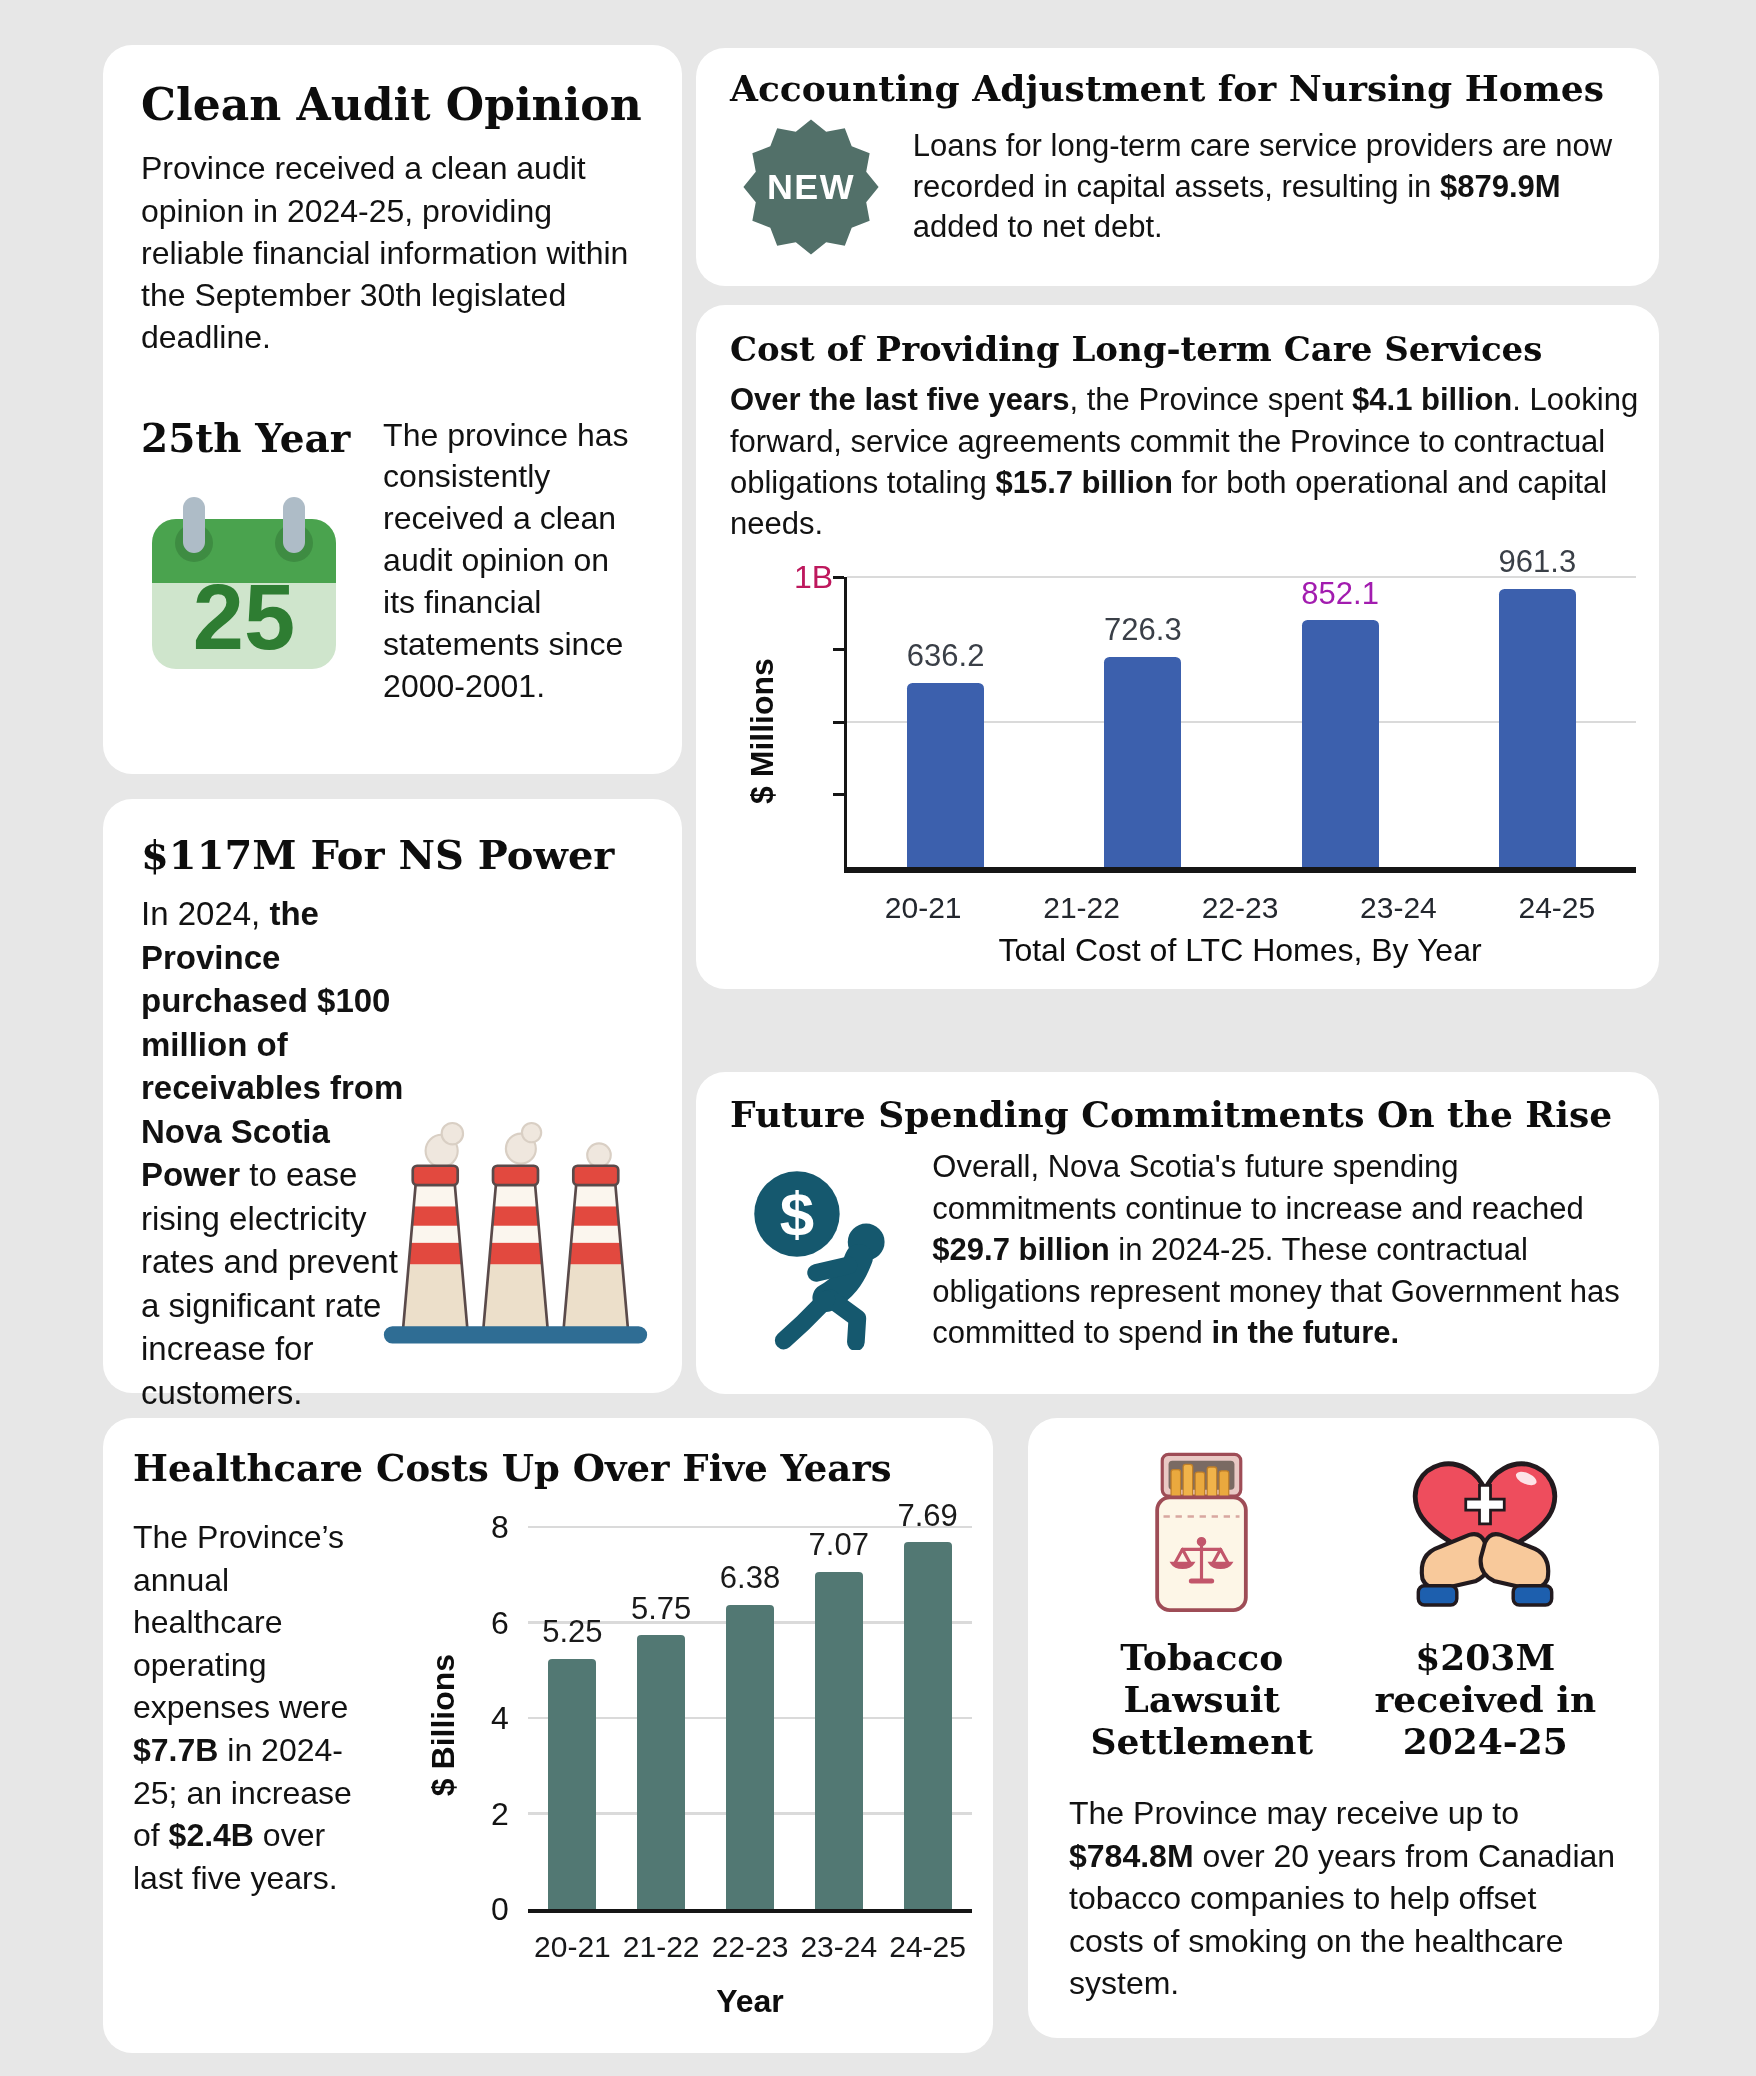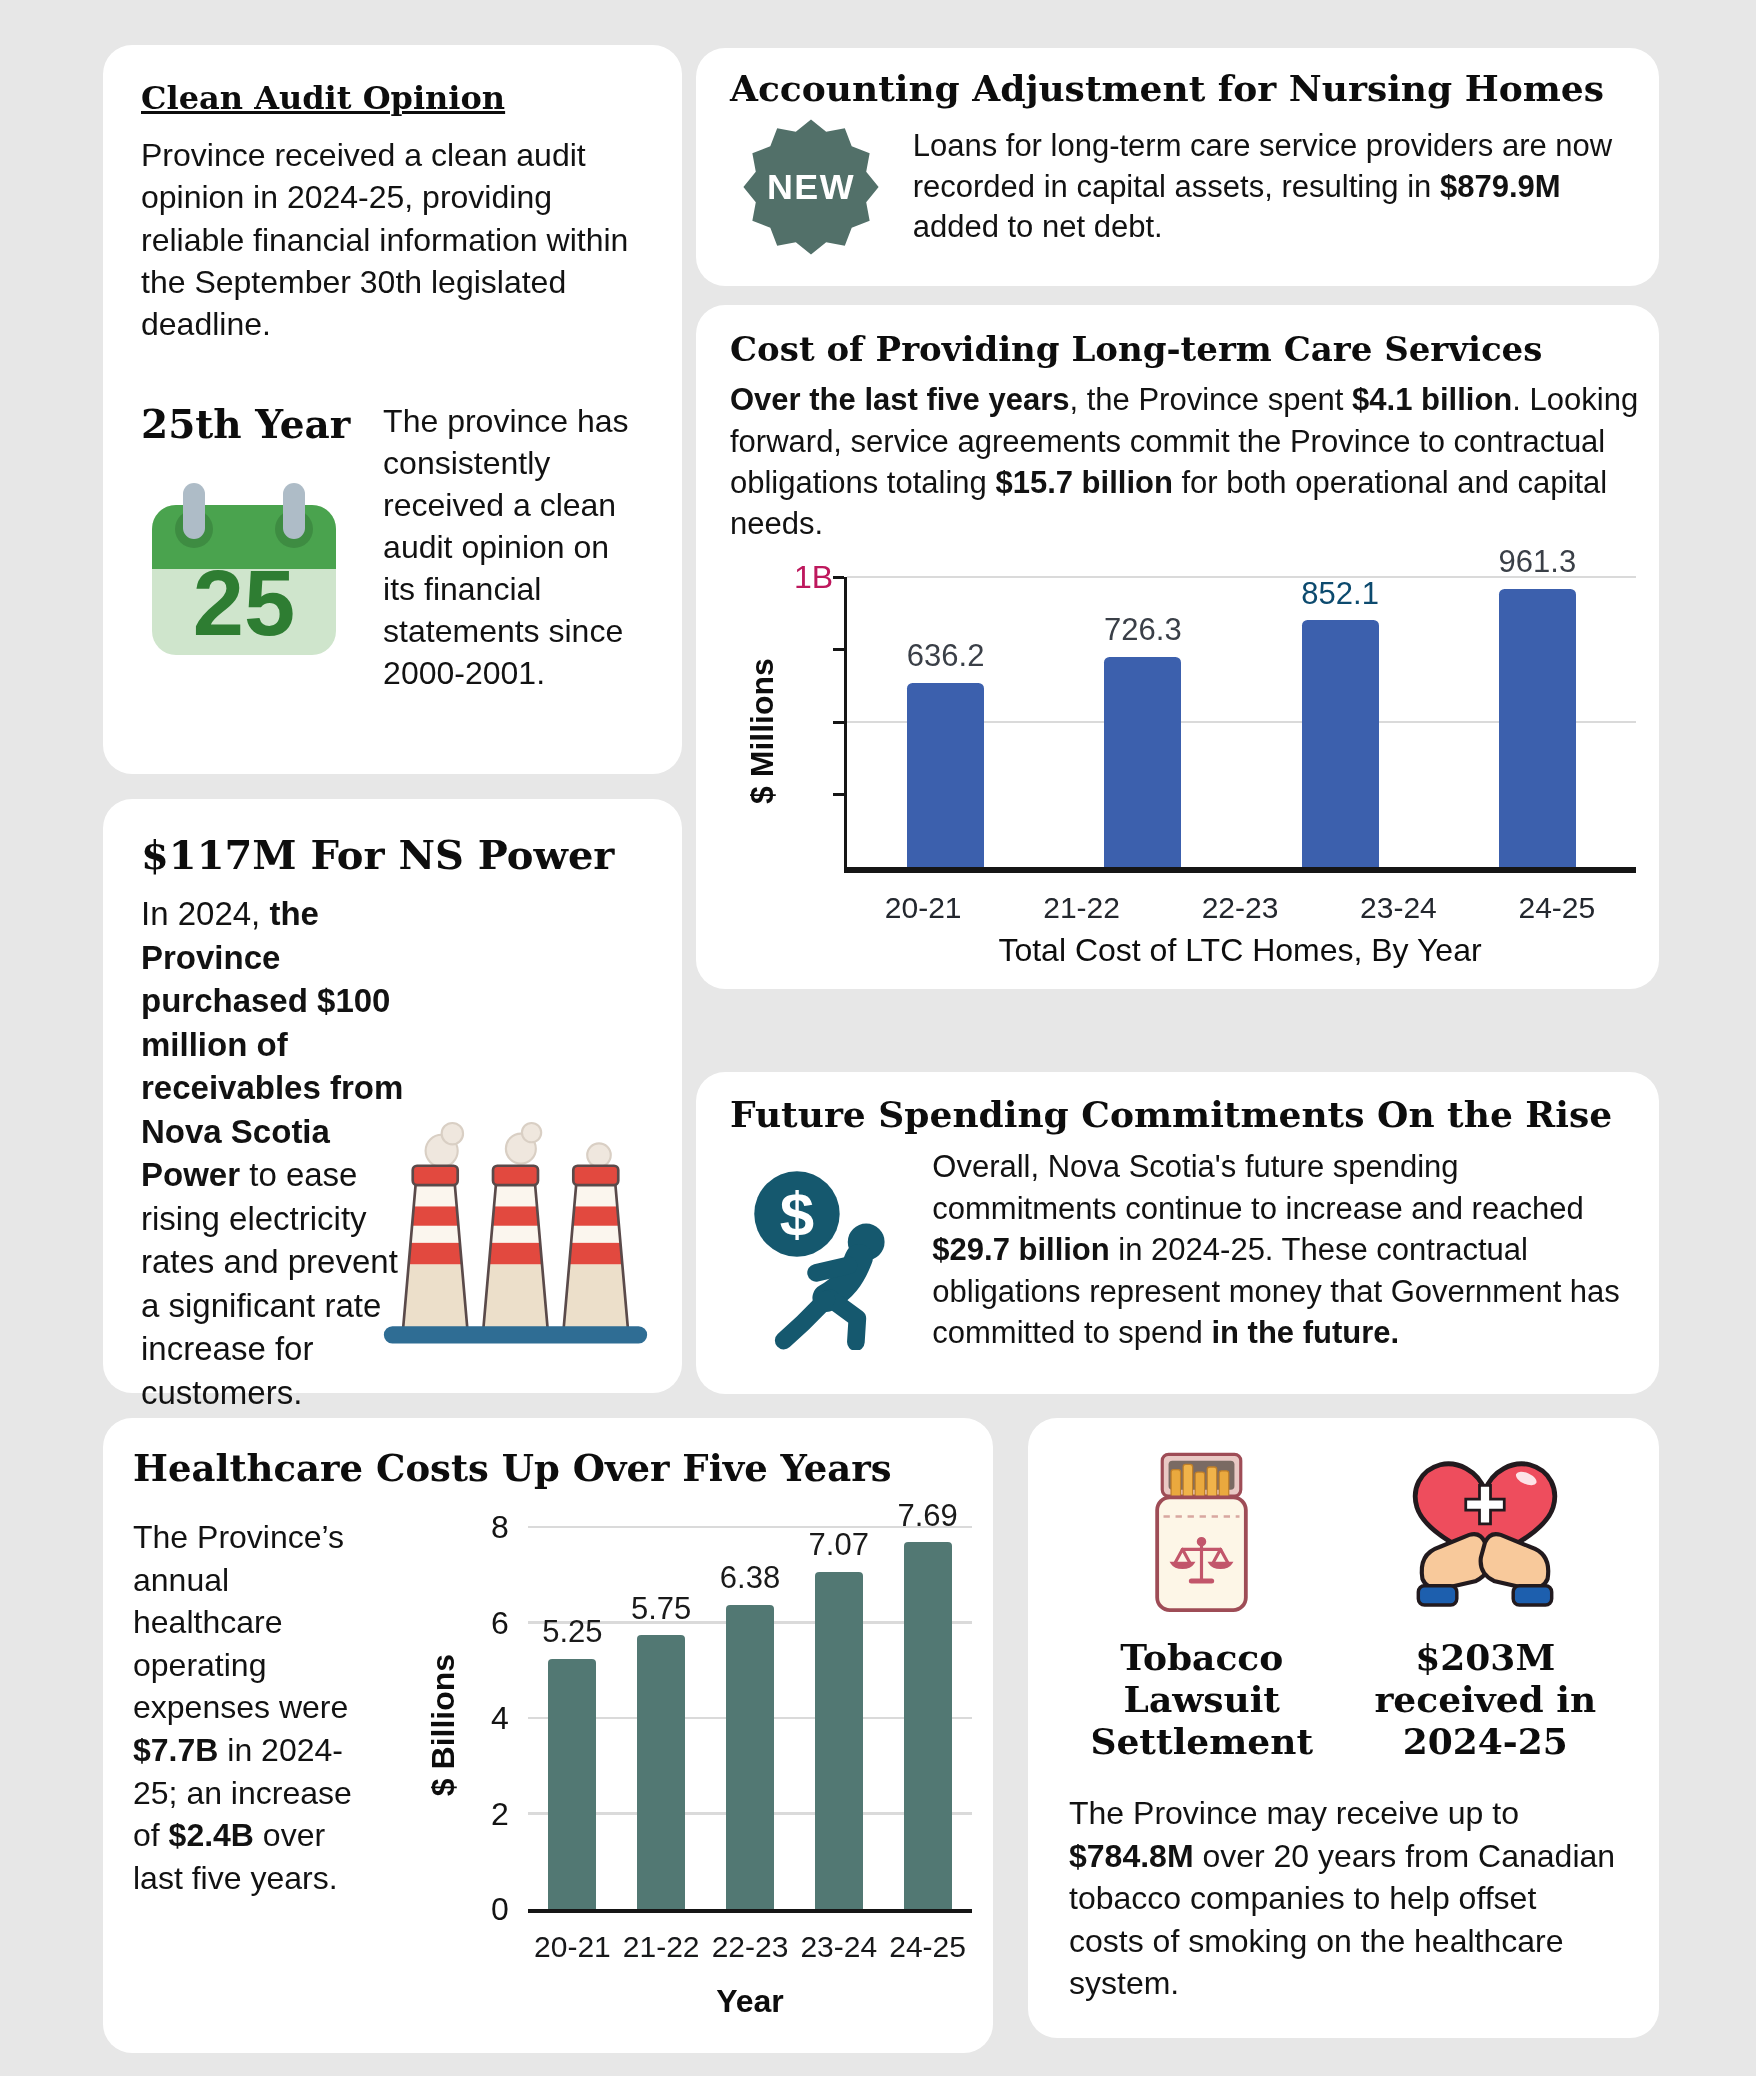--- a/index.html
+++ b/index.html
@@ -22,21 +22,21 @@
   
   #card-clean    { left:103px;  top:45px;   width:579px;  height:729px; padding:36px 38px; }
   #card-account  { left:696px; top:48px;   width:963px; height:238px;  padding:20.7px 34px; }
   #card-ltc      { left:696px; top:305px;  width:963px; height:684px; padding:26px 20px 26px 34px; }
   #card-nspower  { left:103px;  top:799px; width:579px;  height:594px;  padding:34px 38px; }
   #card-future   { left:696px; top:1072px; width:963px; height:322px;  padding:23.4px 34px; }
   #card-health   { left:103px;  top:1418px; width:890px; height:635px;  padding:30px 30px; }
   #card-tobacco  { left:1028px; top:1418px; width:631px;  height:620px;  padding:29px 41px; }
 
   
-  #card-clean .title { font-size:32px; line-height:1.1;text-decoration:underline; }
+  #card-clean .title { font-size:44px; line-height:1.1; }
   #card-clean .body  { margin-top:18px; font-size:32px; line-height:1.32; }
   #card-clean .row   { display:flex; margin-top:56px; }
   #card-clean .left  { width:238px; flex:none; }
   #card-clean .subhead { font-size:39px; }
   #card-clean .cal   { margin-top:29px; margin-left:2.8px; }
   #card-clean .side  { flex:1; font-size:32px; line-height:1.31; padding-left:4.1px; }
 
   
   #card-account .title { font-size:36px; line-height:1.1; white-space:nowrap; }
   #card-account .acct-row { display:flex; align-items:center; margin-top:9.6px; }
@@ -163,21 +163,21 @@
           <div class="slot">
             <div class="bar" style="height: 63.62%; background: rgb(60, 96, 173);"></div>
             <div class="bar-value" style="bottom: calc(63.62% + 8.3px); color: rgb(58, 63, 71);">636.2</div>
           </div>
           <div class="slot">
             <div class="bar" style="height: 72.63%; background: rgb(60, 96, 173);"></div>
             <div class="bar-value" style="bottom: calc(72.63% + 8.3px); color: rgb(58, 63, 71);">726.3</div>
           </div>
           <div class="slot">
             <div class="bar" style="height: 85.21%; background: rgb(60, 96, 173);"></div>
-            <div class="bar-value" style="bottom: calc(85.21% + 8.3px); color: #0c4a6e;">852.1</div>
+            <div class="bar-value" style="bottom: calc(85.21% + 8.3px); color: #a21caf;">852.1</div>
           </div>
           <div class="slot">
             <div class="bar" style="height: 96.13%; background: rgb(60, 96, 173);"></div>
             <div class="bar-value" style="bottom: calc(96.13% + 8.3px); color: rgb(58, 63, 71);">961.3</div>
           </div>
         </div>
       </div>
     <div class="cats">
         <div class="cat">20-21</div>
         <div class="cat">21-22</div>

